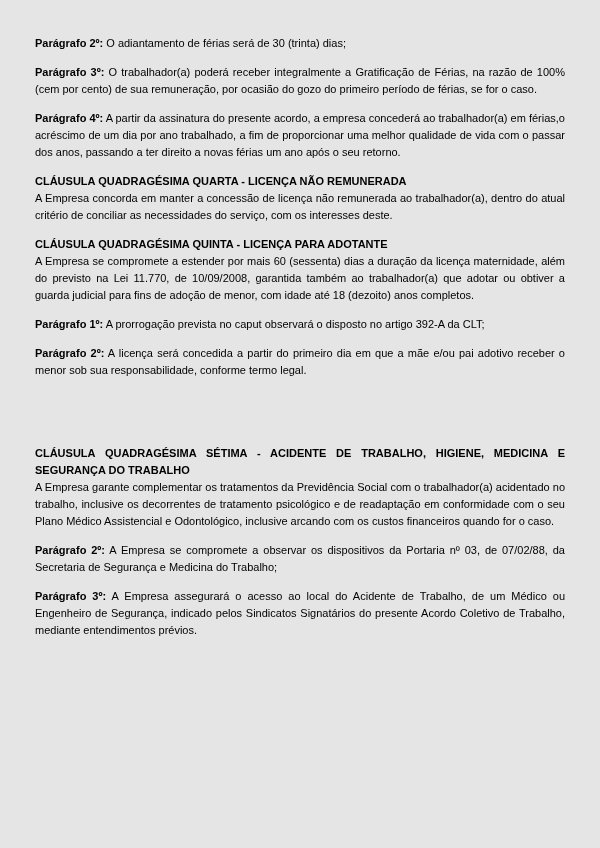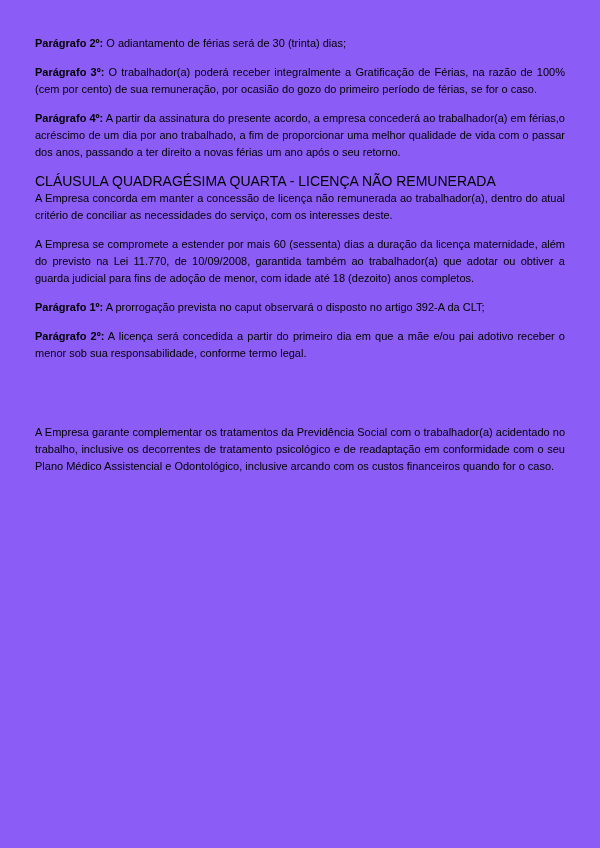--- a/index.html
+++ b/index.html
@@ -5,53 +5,57 @@
   html, body {
     margin: 0;
     padding: 0;
     background: #ffffff;
   }
   .page {
     position: relative;
     box-sizing: border-box;
     width: 600px;
     height: 848px;
-    background: #8b5cf6;
+    background: #e5e5e5;
     color: #000000;
     padding: 35px 35px 0 35px;
     font-family: "Liberation Sans", sans-serif;
     font-size: 11px;
     line-height: 17px;
     text-align: justify;
     overflow: hidden;
   }
   .para {
     margin: 0 0 12px 0;
   }
   .clause-heading {
-    font-size: 14px;
-    font-weight: normal;
+    font-size: 11px;
+    font-weight: bold;
     text-align: justify;
     margin: 4px 0 0 0;
     line-height: 17px;
   }
   .paragraph-label {
     font-weight: bold;
   }
   .spacer-small { height: 16px; }
   .spacer-large { height: 34px; }
 </style>
 </head>
 <body>
 
 <main class="page">
     <p class="para"><span class="paragraph-label">Parágrafo 2º:</span> O adiantamento de férias será de 30 (trinta) dias;</p>
     <p class="para"><span class="paragraph-label">Parágrafo 3º:</span> O trabalhador(a) poderá receber integralmente a Gratificação de Férias, na razão de 100%(cem por cento) de sua remuneração, por ocasião do gozo do primeiro período de férias, se for o caso.</p>
     <p class="para"><span class="paragraph-label">Parágrafo 4º:</span> A partir da assinatura do presente acordo,  a empresa concederá ao trabalhador(a) em férias,o acréscimo de um dia por ano trabalhado, a fim de proporcionar uma melhor qualidade de vida com o passar dos anos, passando a ter direito a novas férias um  ano após o seu retorno.</p>
     <h2 class="clause-heading">CLÁUSULA QUADRAGÉSIMA QUARTA - LICENÇA NÃO REMUNERADA</h2>
     <p class="para">A Empresa concorda em manter a concessão de licença não remunerada ao trabalhador(a), dentro do atual critério de conciliar as necessidades do serviço, com os interesses deste.</p>
+    <h2 class="clause-heading">CLÁUSULA QUADRAGÉSIMA QUINTA - LICENÇA PARA ADOTANTE</h2>
     <p class="para">A Empresa se compromete a estender por mais 60 (sessenta) dias a duração da licença maternidade, além do  previsto na Lei 11.770, de 10/09/2008, garantida também ao trabalhador(a) que adotar ou obtiver a guarda judicial para fins de adoção de menor, com idade até 18 (dezoito) anos completos.</p>
     <p class="para"><span class="paragraph-label">Parágrafo 1º:</span> A prorrogação prevista no caput observará o disposto no artigo 392-A da CLT;</p>
     <p class="para"><span class="paragraph-label">Parágrafo 2º:</span> A licença será concedida a partir do primeiro dia em que a mãe e/ou pai adotivo receber o menor sob sua responsabilidade, conforme termo legal.</p>
     <div class="spacer-small"></div>
     <div class="spacer-large"></div>
+    <h2 class="clause-heading">CLÁUSULA QUADRAGÉSIMA SÉTIMA - ACIDENTE DE TRABALHO, HIGIENE, MEDICINA E SEGURANÇA DO TRABALHO</h2>
     <p class="para">A Empresa garante complementar os tratamentos da Previdência Social com o trabalhador(a) acidentado no trabalho, inclusive os decorrentes de tratamento psicológico e de readaptação em conformidade com o seu Plano Médico Assistencial e Odontológico, inclusive arcando com os custos financeiros quando for o caso.</p>
+    <p class="para"><span class="paragraph-label">Parágrafo 2º:</span> A Empresa se compromete a observar os dispositivos da Portaria nº 03, de 07/02/88, da Secretaria de Segurança e Medicina do Trabalho;</p>
+    <p class="para"><span class="paragraph-label">Parágrafo 3º:</span> A Empresa assegurará o acesso ao local do Acidente de Trabalho, de um Médico ou Engenheiro de Segurança, indicado pelos Sindicatos Signatários do presente Acordo Coletivo de Trabalho, mediante entendimentos prévios.</p>
   </main>
 
 </body></html>

